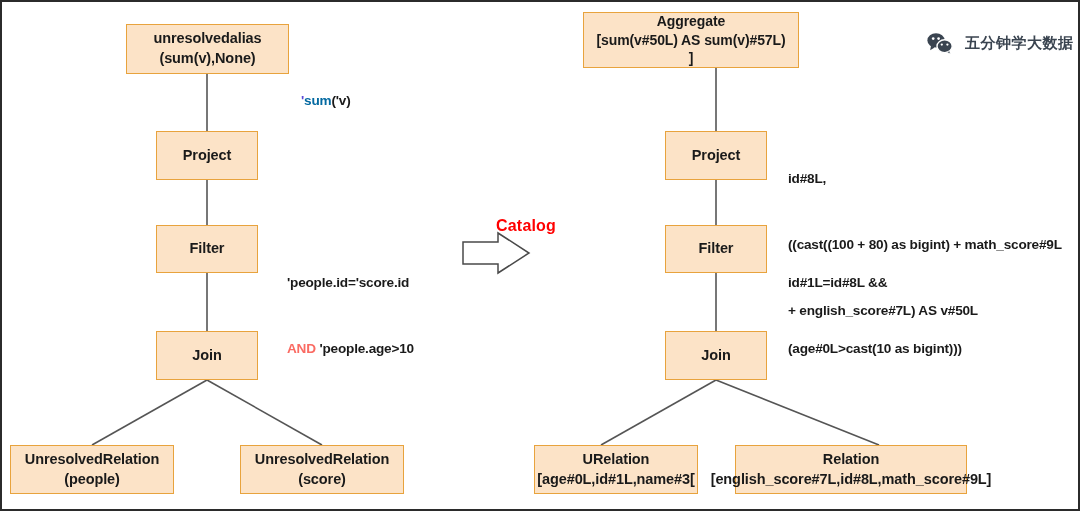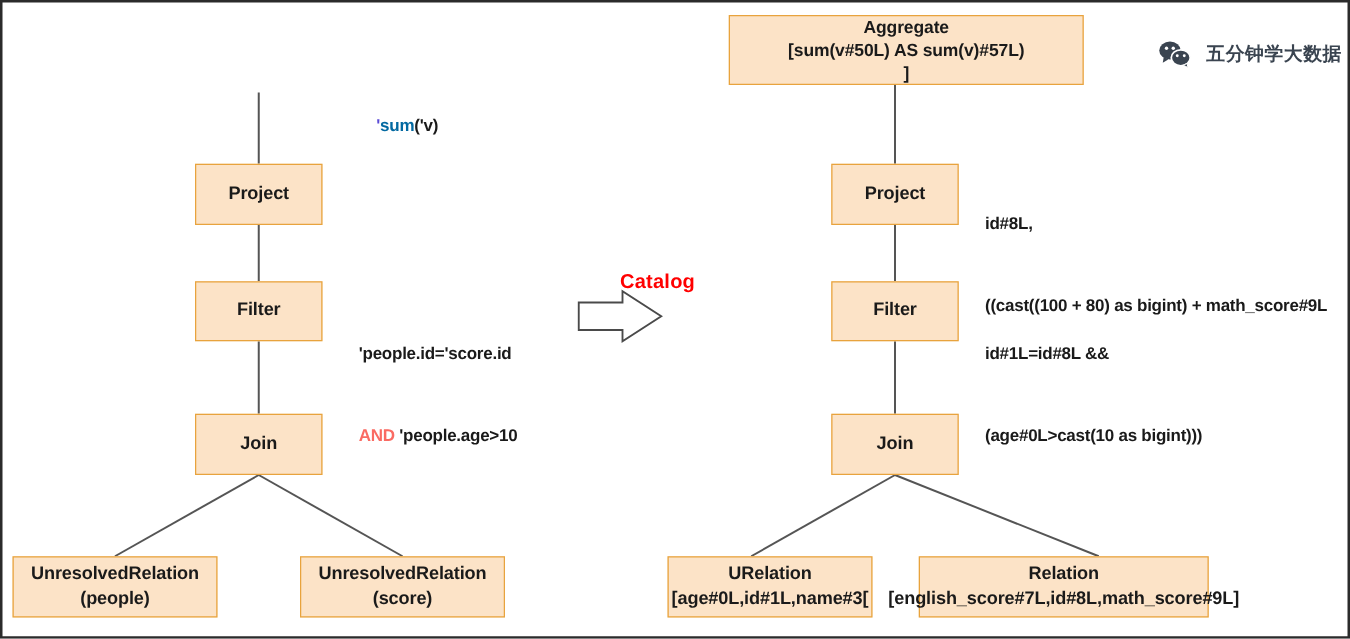--- a/index.html
+++ b/index.html
@@ -96,20 +96,24 @@
 
     <line x1="714" y1="66" x2="714" y2="129" stroke="#555555" stroke-width="1.6"></line>
     <line x1="714" y1="178" x2="714" y2="223" stroke="#555555" stroke-width="1.6"></line>
     <line x1="714" y1="271" x2="714" y2="329" stroke="#555555" stroke-width="1.6"></line>
     <line x1="714" y1="378" x2="599" y2="443" stroke="#555555" stroke-width="1.6"></line>
     <line x1="714" y1="378" x2="877" y2="443" stroke="#555555" stroke-width="1.6"></line>
 
     <polygon points="461,240 496,240 496,231 527,251 496,271 496,262 461,262" fill="#ffffff" stroke="#4a4a4a" stroke-width="1.5" stroke-linejoin="miter"></polygon>
   </svg>
 
+  <div class="node" style="left:124px; top:22px; width:163px; height:50px;">
+    <span class="ln">unresolvedalias</span>
+    <span class="ln">(sum(v),None)</span>
+  </div>
 
   <div class="ann" style="left:299px; top:44px;">
     <span class="ln"><span class="q">'</span><span class="sum-red">sum</span><span>('v)</span></span>
   </div>
 
   <div class="node" style="left:154px; top:129px; width:102px; height:49px;">
     <span class="ln">Project</span>
   </div>
 
 
@@ -131,33 +135,34 @@
     <span class="ln">(people)</span>
   </div>
 
   <div class="node" style="left:238px; top:443px; width:164px; height:49px;">
     <span class="ln">UnresolvedRelation</span>
     <span class="ln">(score)</span>
   </div>
 
   <div class="catalog-label" style="left:494px; top:215px;">Catalog</div>
 
-  <div class="node" style="left:581px; top:10px; width:284px; height:56px; font-size:14px;">
+  <div class="node" style="left:581px; top:10px; width:216px; height:56px; font-size:14px;">
     <span class="ln">Aggregate</span>
     <span class="ln">[sum(v#50L) AS sum(v)#57L)</span>
     <span class="ln">]</span>
   </div>
 
   <div class="node" style="left:663px; top:129px; width:102px; height:49px;">
     <span class="ln">Project</span>
   </div>
 
   <div class="ann" style="left:786px; top:122px;">
     <span class="ln">id#8L,</span>
     <span class="ln">((cast((100 + 80) as bigint) + math_score#9L</span>
+    <span class="ln">+ english_score#7L) AS v#50L</span>
   </div>
 
   <div class="node" style="left:663px; top:223px; width:102px; height:48px;">
     <span class="ln">Filter</span>
   </div>
 
   <div class="ann" style="left:786px; top:226px;">
     <span class="ln">id#1L=id#8L &amp;&amp;</span>
     <span class="ln">(age#0L&gt;cast(10 as bigint)))</span>
   </div>

